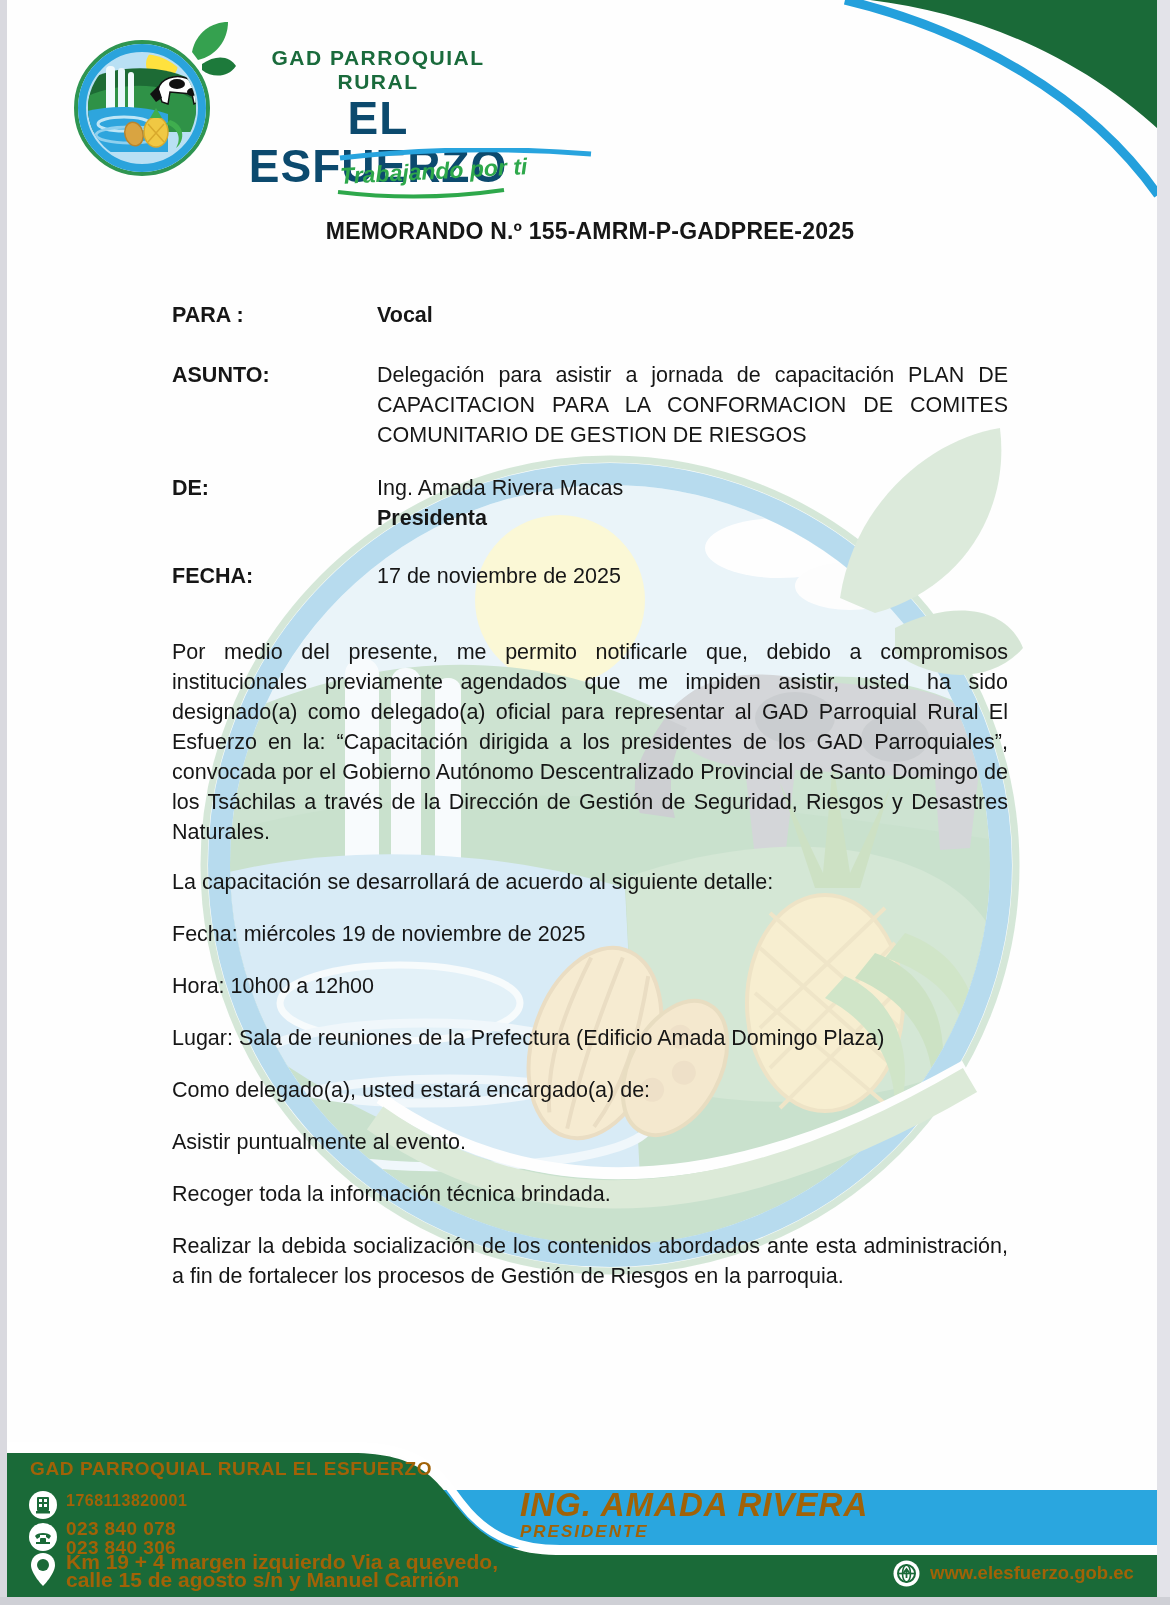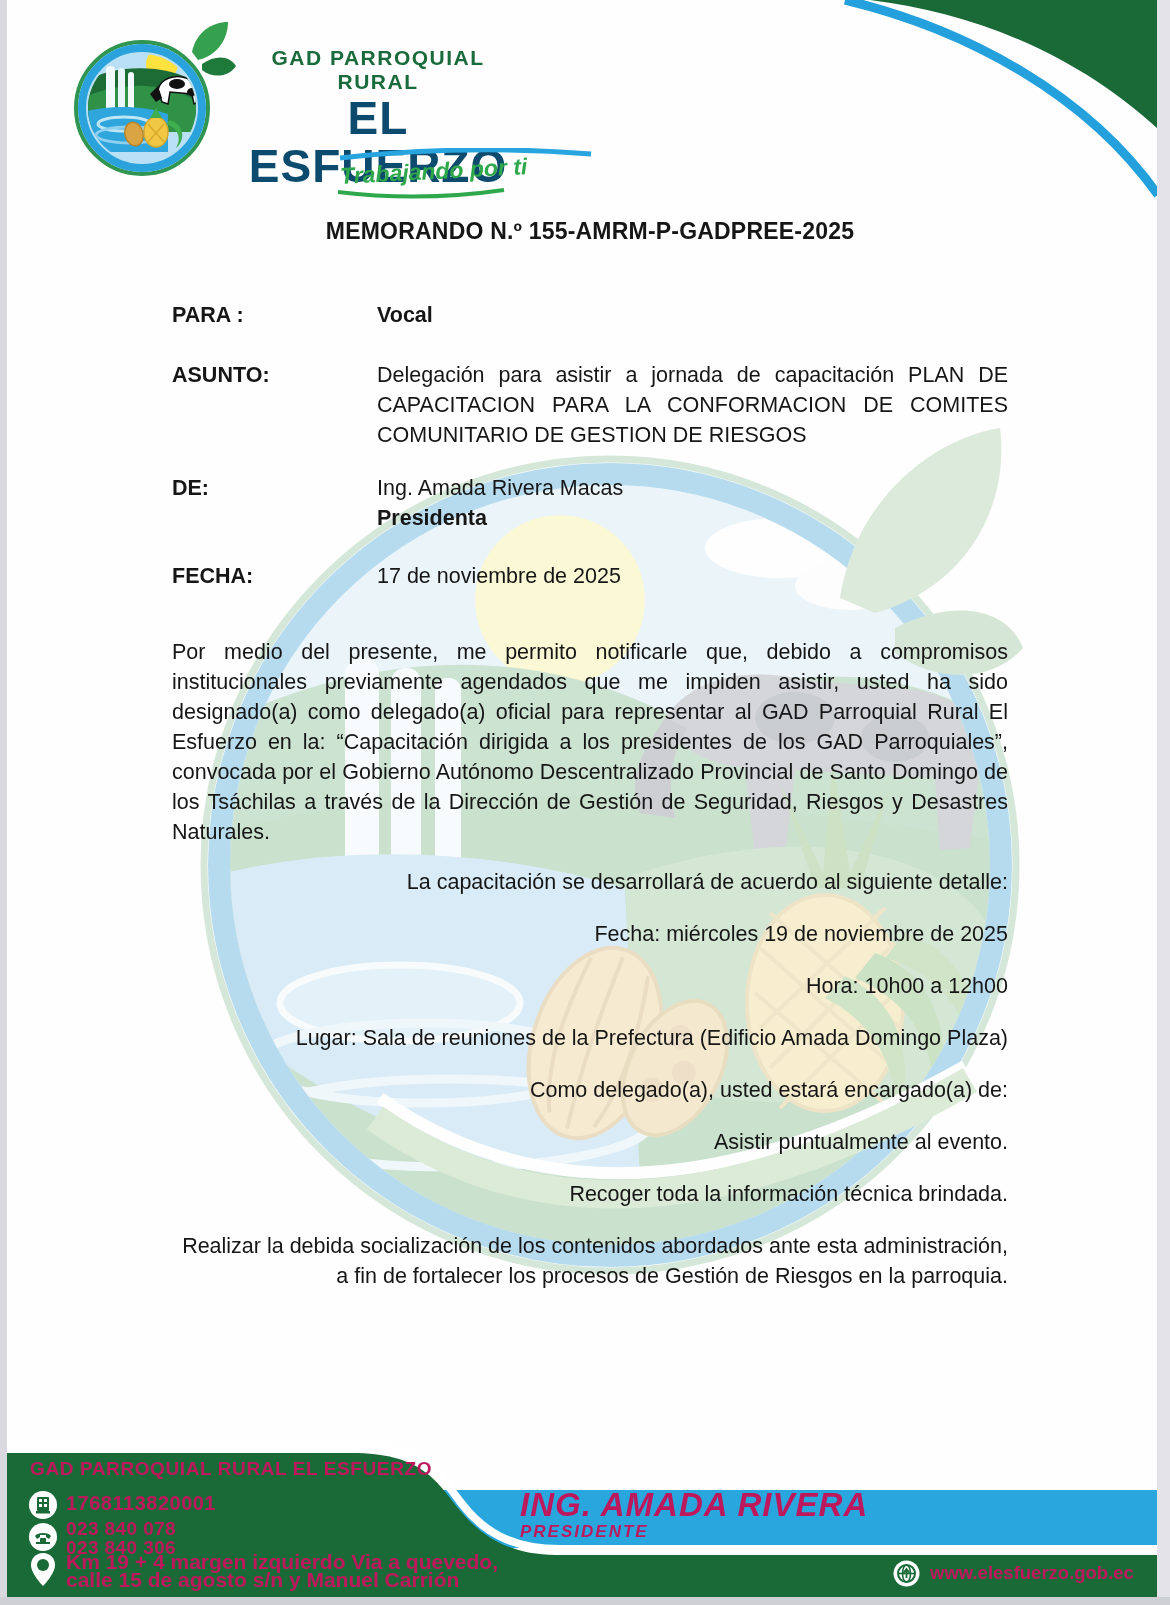--- a/index.html
+++ b/index.html
@@ -26,28 +26,28 @@
   .swoosh-green{position:absolute;left:108px;top:142px;}
 
   .content{position:absolute;left:172px;top:204px;width:836px;z-index:3;
            font-size:21.5px;line-height:30px;margin-top:12px;}
   .title{text-align:center;font-weight:bold;font-size:23px;margin:0 0 54px 0;letter-spacing:.2px;}
   .fieldrow{display:grid;grid-template-columns:205px 1fr;}
   .lbl{font-weight:bold;}
   .role{font-weight:bold;}
   .mb30{margin-bottom:30px;} .mb28{margin-bottom:28px;} .mb24{margin-bottom:23px;} .mb46{margin-bottom:46px;}
   .just{text-align:justify;}
-  .para{margin:0 0 22px 0;text-align:right;}
+  .para{margin:0 0 22px 0;}
   .para-first{margin:0 0 20px 0;}
 
   .footer-svg{position:absolute;left:0;top:1428px;z-index:4;}
-  .f-abs{position:absolute;z-index:5;color:#be185d;}
+  .f-abs{position:absolute;z-index:5;color:#a16207;}
   .f-org{left:30px;top:1458px;font-size:19px;font-weight:bold;letter-spacing:.6px;}
   .f-ico{position:absolute;z-index:5;}
-  .f-ruc{left:66px;top:1492px;font-size:20px;font-weight:bold;letter-spacing:.5px;}
+  .f-ruc{left:66px;top:1492px;font-size:16px;font-weight:bold;letter-spacing:.5px;}
   .f-phones{left:66px;top:1519px;font-size:19px;font-weight:bold;line-height:19px;letter-spacing:.4px;}
   .f-addr{left:66px;top:1553px;font-size:21px;font-weight:bold;line-height:18px;}
   .f-sign{left:520px;top:1487px;width:600px;text-align:left;font-style:italic;}
   .f-sign-name{font-size:33px;font-weight:900;letter-spacing:1px;line-height:36px;}
   .f-sign-role{font-size:17px;font-weight:bold;letter-spacing:2px;line-height:18px;}
   .f-web{left:930px;top:1562px;font-size:18.5px;font-weight:bold;}
 </style>
 </head>
 <body>
 

